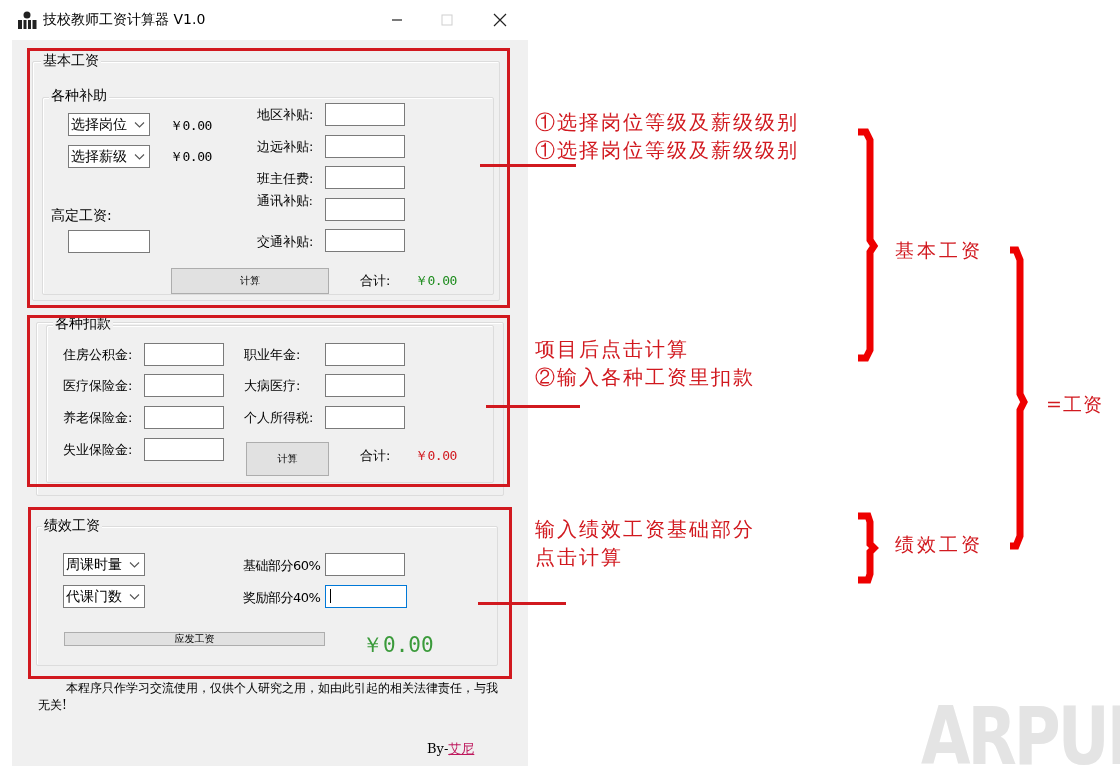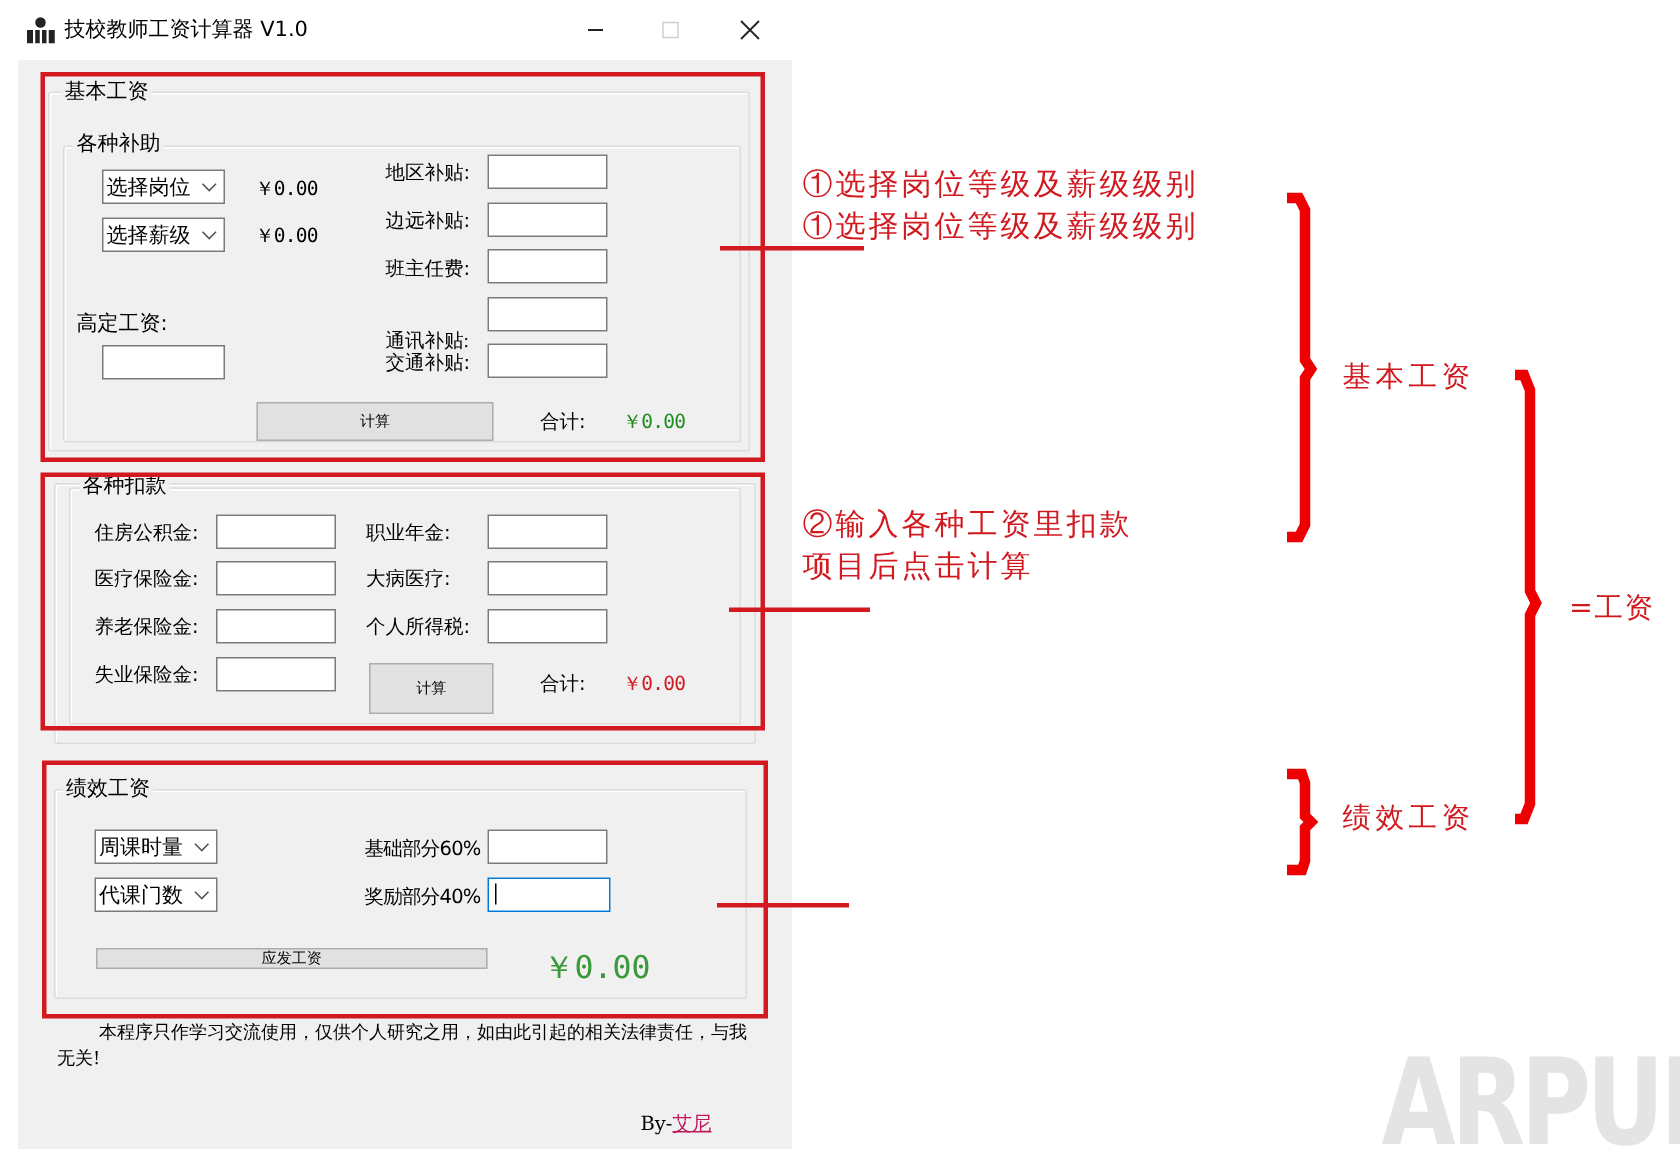--- a/index.html
+++ b/index.html
@@ -108,21 +108,21 @@
 
 <div class="abs label" style="left:257px; top:106px;">地区补贴:</div>
 <input class="abs textbox" style="left: 325px; top: 103px;" value="">
 
 <div class="abs label" style="left:257px; top:138px;">边远补贴:</div>
 <input class="abs textbox" style="left: 325px; top: 135px;" value="">
 
 <div class="abs label" style="left:257px; top:170px;">班主任费:</div>
 <input class="abs textbox" style="left: 325px; top: 166px;" value="">
 
-<div class="abs label" style="left:257px; top:218px;font-family:Liberation Serif, serif;">通讯补贴:</div>
+<div class="abs label" style="left:257px; top:192px;font-family:Liberation Serif, serif;">通讯补贴:</div>
 <input class="abs textbox" style="left: 325px; top: 198px;" value="">
 
 <div class="abs label" style="left:257px; top:233px;">交通补贴:</div>
 <input class="abs textbox" style="left: 325px; top: 229px;" value="">
 
 <div class="abs btn" style="left:171px; top:268px; width:158px; height:26px;">计算</div>
 <div class="abs label" style="left:360px; top:272px;">合计:</div>
 <div class="abs money" style="left:415px; top:272px; color:#1e8c1e;">￥0.00</div>
 
 <div class="abs groupbox" style="left:36px; top:322px; width:468px; height:174px;"></div>
@@ -187,24 +187,26 @@
 
 <div class="abs red-line" style="left:480px; top:164px; width:96px;"></div>
 <div class="abs red-line" style="left:486px; top:405px; width:94px;"></div>
 <div class="abs red-line" style="left:478px; top:602px; width:88px;"></div>
 
 <div class="abs note" style="left:535px; top:108px;">
   <div>①选择岗位等级及薪级级别</div>
   <div>①选择岗位等级及薪级级别</div>
 </div>
 <div class="abs note" style="left:535px; top:335px;">
+  <div>项目后点击计算</div>
   <div>②输入各种工资里扣款</div>
-  <div>项目后点击计算</div>
 </div>
 <div class="abs note" style="left:535px; top:515px;">
+  <div>输入绩效工资基础部分</div>
+  <div>点击计算</div>
 </div>
 
 <svg class="abs" style="left:852px; top:128px;" width="30" height="236" viewBox="0 0 30 236">
   <path d="M6 4 L14 4 L18 12 L18 112 L22 118 L18 124 L18 222 L14 230 L6 230" fill="none" stroke="#e00" stroke-width="7"></path>
 </svg>
 <div class="abs note-small" style="left:895px; top:238px;">基本工资</div>
 
 <svg class="abs" style="left:852px; top:512px;" width="30" height="72" viewBox="0 0 30 72">
   <path d="M6 4 L16 4 L18 10 L18 32 L22 36 L18 40 L18 62 L16 68 L6 68" fill="none" stroke="#e00" stroke-width="7"></path>
 </svg>

